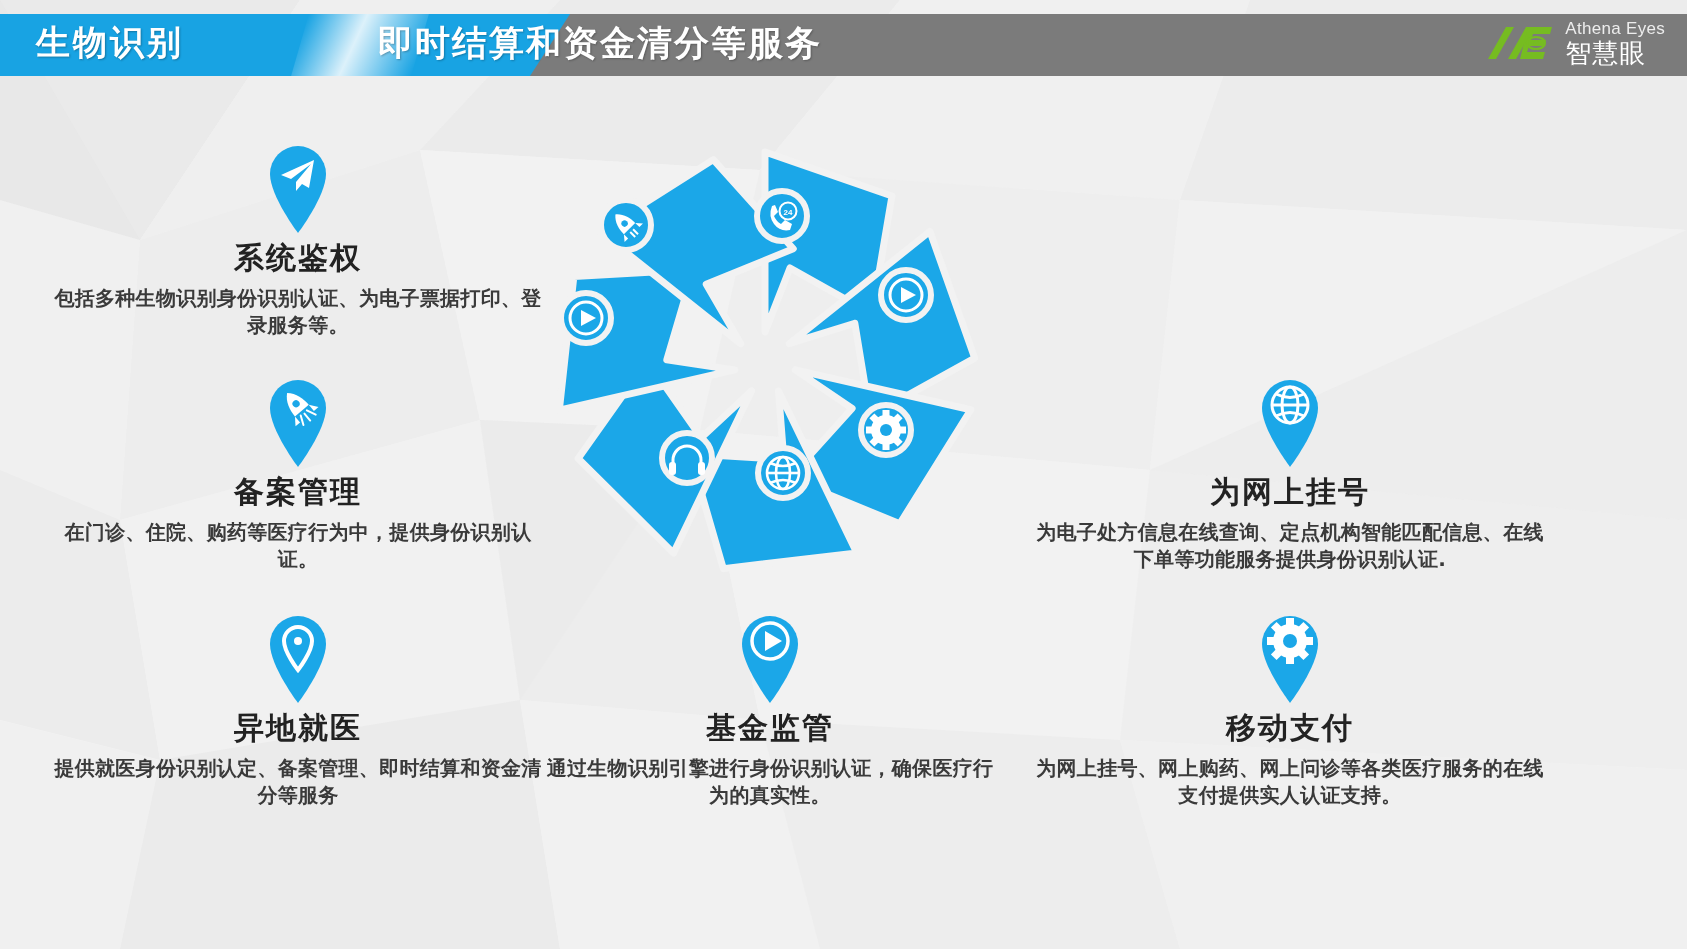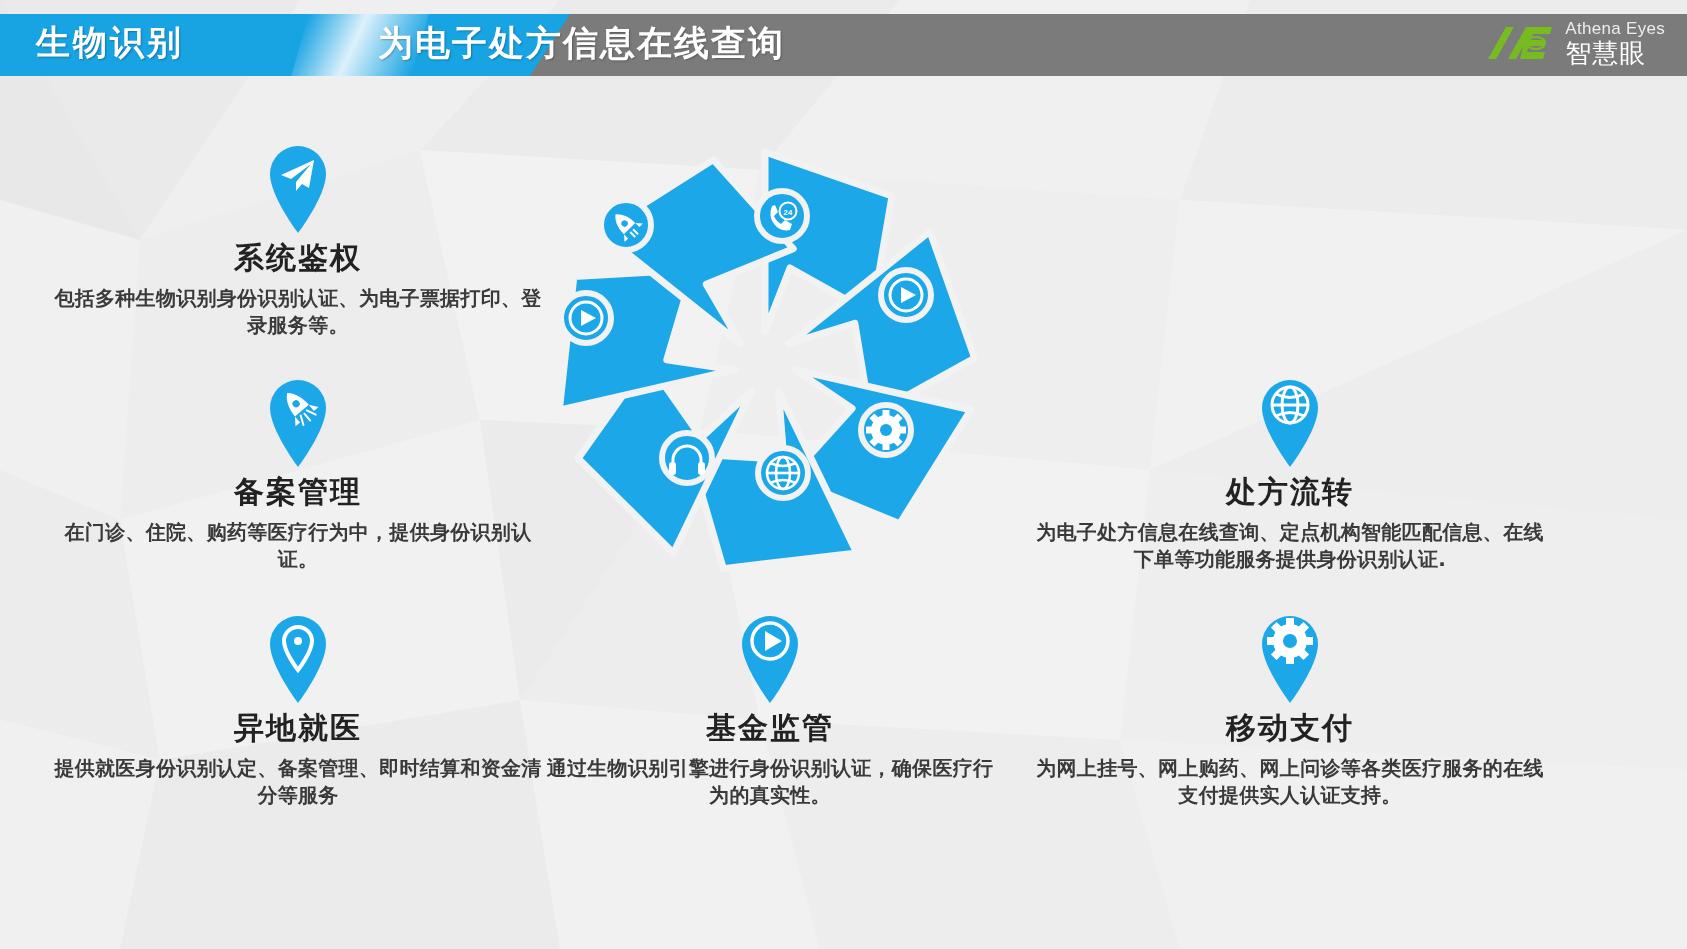--- a/index.html
+++ b/index.html
@@ -108,21 +108,21 @@
       <polygon points="1687,230 1150,470 1687,520" fill="#e9e9e9" opacity=".5"></polygon>
       <polygon points="480,420 700,430 520,700" fill="#e9e9e9" opacity=".45"></polygon>
     </svg>
   </div>
 
   <div class="header">
     <div class="hdr-grey"></div>
     <div class="hdr-blue"></div>
     <div class="hdr-shine"></div>
     <div class="tab-label">生物识别</div>
-    <div class="hdr-title">为电子处方信息在线查询</div>
+    <div class="hdr-title">即时结算和资金清分等服务</div>
 
     <div class="logo">
       <svg class="logo-mark" viewBox="0 0 72 44">
         <path d="M4 38 L22 6 L30 6 L12 38 Z" fill="#76bc21"></path>
         <path d="M24 38 L42 6 L50 6 L32 38 Z" fill="#76bc21"></path>
         <path d="M44 6 L68 6 L66 13 L49 13 L47 19 L62 19 L60 25 L45 25 L43 31 L61 31 L59 38 L36 38 Z" fill="#76bc21"></path>
         <ellipse cx="52" cy="22" rx="9" ry="6" fill="none" stroke="#76bc21" stroke-width="2.2"></ellipse>
         <circle cx="52" cy="22" r="2.6" fill="#76bc21"></circle>
       </svg>
       <div class="logo-text">
@@ -278,21 +278,21 @@
         <path d="M36 95 C36 95 8 58 8 36 A28 28 0 1 1 64 36 C64 58 36 95 36 95 Z" fill="#1ba7e8"></path>
         <g fill="none" stroke="#fff" stroke-width="3">
           <circle cx="36" cy="33" r="18"></circle>
           <ellipse cx="36" cy="33" rx="8" ry="18"></ellipse>
           <line x1="18" y1="33" x2="54" y2="33"></line>
           <path d="M22 22 q14 7 28 0"></path>
             <path d="M22 44 q14-7 28 0"></path>
         </g>
       </svg>
     </div>
-    <div class="card-title">处方流转</div>
+    <div class="card-title">为网上挂号</div>
     <div class="card-desc">为电子处方信息在线查询、定点机构智能匹配信息、在线下单等功能服务提供身份识别认证.</div>
   </div>
 
   <div class="card" id="card-mpay">
     <div class="pin-wrap">
       <svg class="pin" viewBox="0 0 72 96">
         <path d="M36 95 C36 95 8 58 8 36 A28 28 0 1 1 64 36 C64 58 36 95 36 95 Z" fill="#1ba7e8"></path>
         <g fill="#fff" transform="translate(36,33)">
           <circle r="17"></circle>
             <circle r="7" fill="#1ba7e8"></circle>

